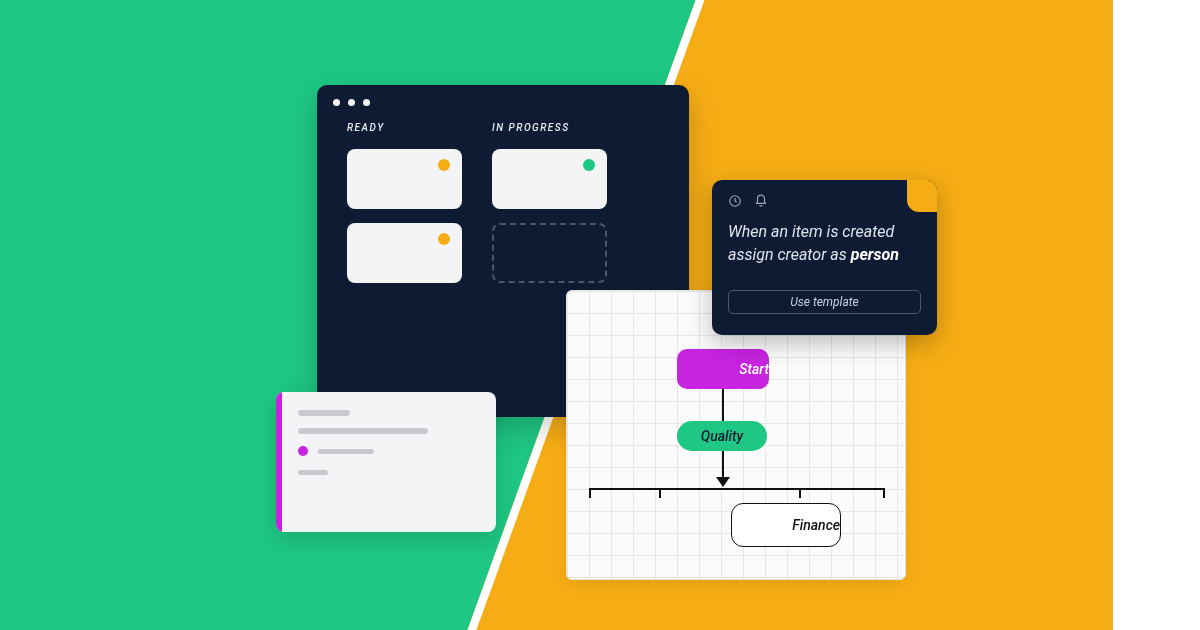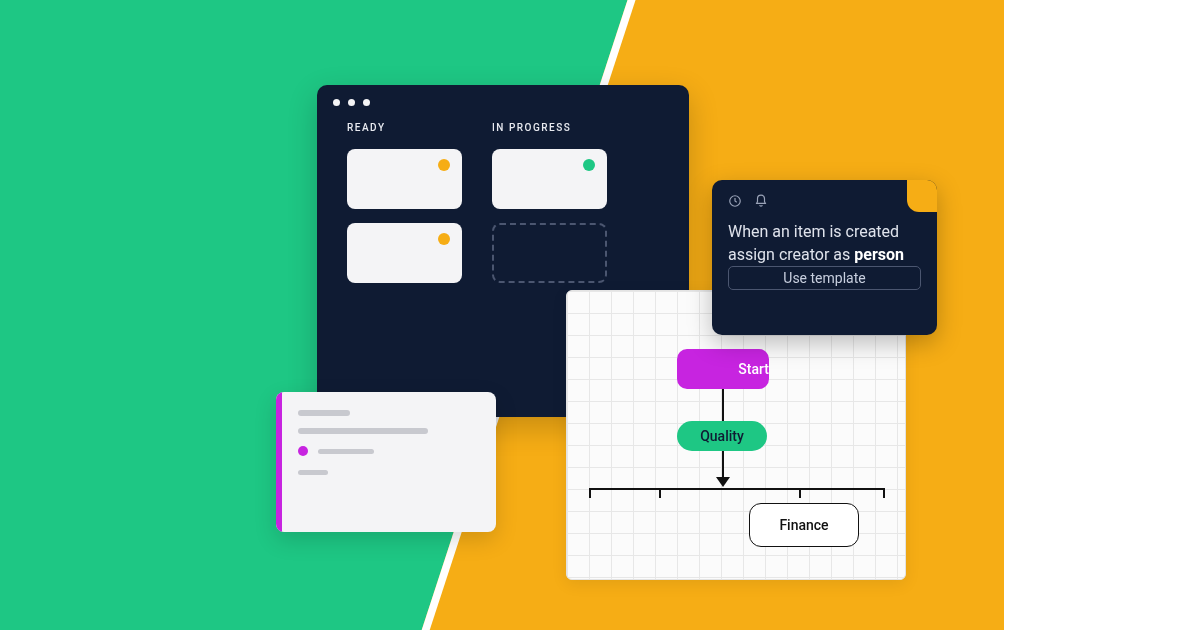--- a/index.html
+++ b/index.html
@@ -5,22 +5,23 @@
   * { box-sizing: border-box; margin: 0; padding: 0; }
   body {
     width: 1200px;
     height: 630px;
     overflow: hidden;
     font-family: -apple-system, BlinkMacSystemFont, "Segoe UI", Roboto, sans-serif;
     position: relative;
   }
   .stage {
     position: relative;
-    width: 1004px;
+    width: 1113px;
     height: 630px;
+    font-style: italic;
   }
   .bg-left {
     position: absolute;
     inset: 0;
     background: #1ec784;
   }
   .bg-right {
     position: absolute;
     inset: 0;
     background: #f6ad15;
@@ -165,25 +166,26 @@
     background: #1ec784; color: #0f1b33;
     border-radius: 16px;
   }
   .node-quality {
     left: 40px; top: 212px;
     width: 110px; height: 44px;
     background: #f6ad15; color: #0f1b33;
     border-radius: 12px;
   }
   .node-finance {
-    left: 182px; top: 212px;
+    left: 164px; top: 212px;
     width: 110px; height: 44px;
     background: #ffffff; color: #111;
     border: 1.5px solid #111;
     border-radius: 12px;
+    justify-content: flex-end;
   }
   .connector {
     position: absolute;
     background: #111;
   }
   .v1 { left: 155px; top: 98px; width: 2px; height: 32px; }
   .v2 { left: 155px; top: 160px; width: 2px; height: 30px; }
   .arrowhead {
     position: absolute;
     left: 149px; top: 186px;
@@ -227,27 +229,28 @@
   }
   .auto .icons svg { width: 14px; height: 14px; display:block; }
   .auto .rule {
     font-size: 16px;
     line-height: 1.45;
     color: #dfe3ec;
     font-weight: 400;
   }
   .auto .rule b { color: #fff; font-weight: 700; }
   .auto .btn {
+    margin-top: 24px;
     width: 100%;
     height: 24px;
     border: 1px solid #4b5670;
     border-radius: 5px;
     background: transparent;
     color: #c7cede;
-    font-size: 14px;
+    font-size: 12px;
     display: flex;
     align-items: center;
     justify-content: center;
     cursor: pointer;
   }
 </style>
 </head>
 <body>
 
 <div class="stage">

